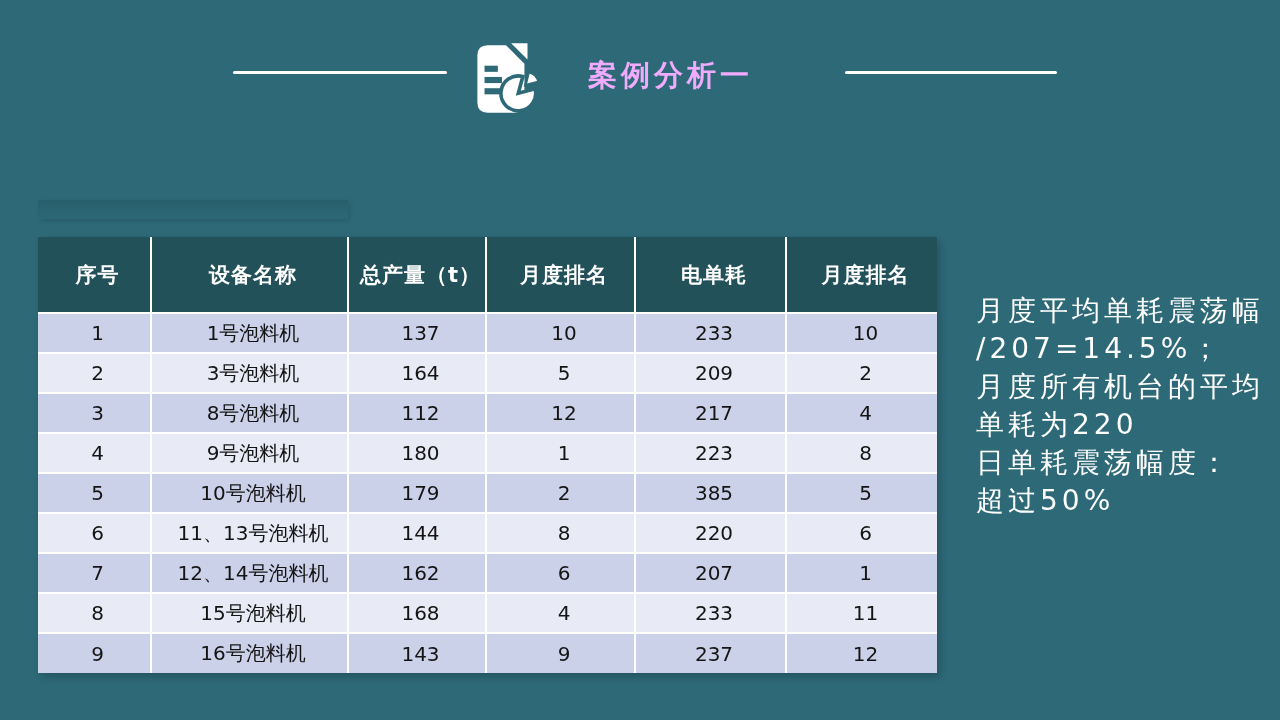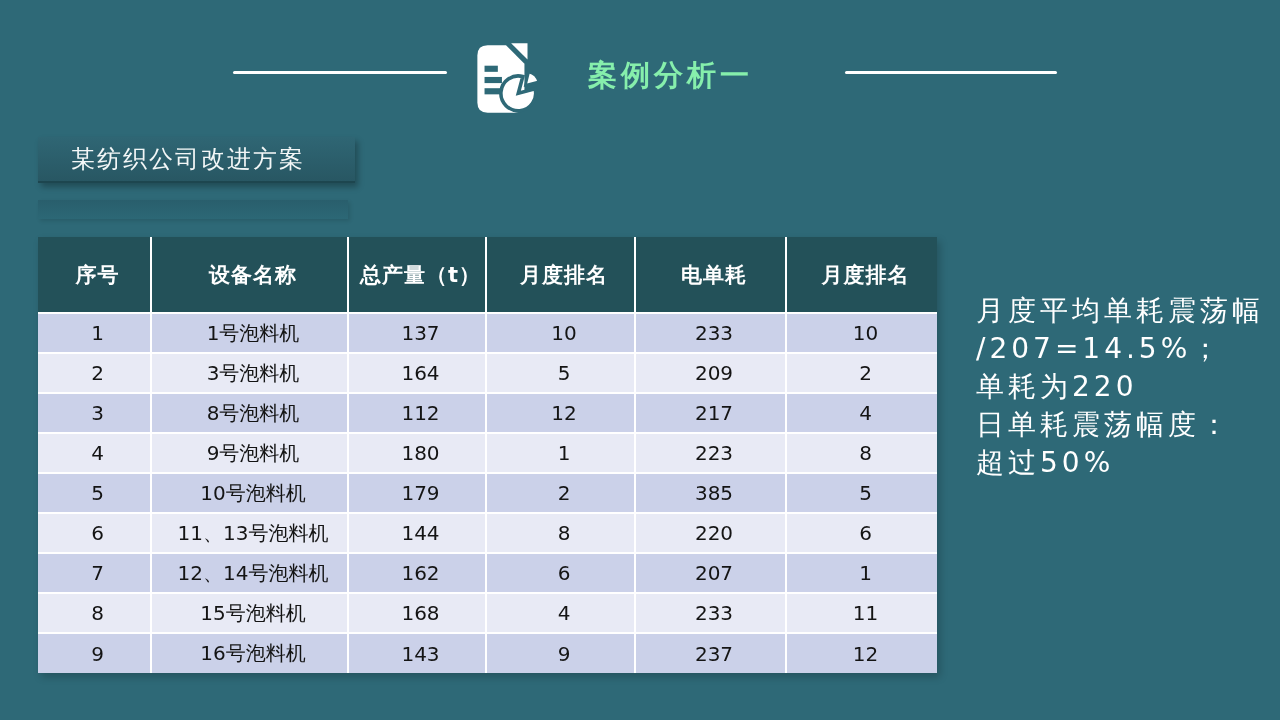--- a/index.html
+++ b/index.html
@@ -12,21 +12,21 @@
   }
   .slide { position:absolute; inset:0; }
 
   
   .hline { position:absolute; height:3px; background:#ffffff; border-radius:2px; }
   .hline.left  { left:233px; top:71px; width:214px; }
   .hline.right { left:845px; top:71px; width:212px; }
   .title-icon { position:absolute; left:461px; top:35px; width:88px; height:88px; }
   .slide-title {
     position:absolute; left:588px; top:56px;
-    font-size:29px; font-weight:bold; color:#86efac; letter-spacing:4px;
+    font-size:29px; font-weight:bold; color:#f0abfc; letter-spacing:4px;
     white-space:nowrap;
   }
 
   
   .section-label {
     position:absolute; left:38px; top:137px; width:317px; height:46px;
     background: linear-gradient(180deg, #2f6674 0%, #285763 100%);
     border-bottom: 2px solid #1d464f;
     box-shadow: 3px 4px 6px rgba(0,0,0,0.28);
     display:flex; align-items:center; padding-left:33px;
@@ -89,23 +89,20 @@
       <path d="M56,57 L60.4,40.6 A17,17 0 1 0 72.4,52.6 Z" fill="#ffffff" style="stroke:var(--bg,#2e6977)" stroke-width="3.5"></path>
 
       <path d="M63,49 L66.2,36.2 A13.5,13.5 0 0 1 76,45.8 Z" fill="#ffffff" style="stroke:var(--bg,#2e6977)" stroke-width="2.5"></path>
     </svg>
   </div>
 
   <h1 class="slide-title">案例分析一</h1>
 
   <div class="hline right"></div>
 
-  <div class="section-label">
-    <span>某纺织公司改进方案</span>
-  </div>
   <div class="section-label-echo"></div>
 
   <table class="tbl">
     <colgroup>
       <col class="c0">
         <col class="c1">
         <col class="c2">
       <col class="c3">
         <col class="c4">
         <col class="c5">
@@ -192,18 +189,19 @@
           <td>9</td>
           <td>237</td>
           <td>12</td>
         </tr>
       </tbody>
   </table>
 
   <aside class="note" id="note">
       <div>月度平均单耗震荡幅</div>
       <div>/207=14.5%；</div>
+      <div>月度所有机台的平均</div>
       <div>单耗为220</div>
       <div>日单耗震荡幅度：</div>
       <div>超过50%</div>
     </aside>
 
 </div>
 
 </body></html>

